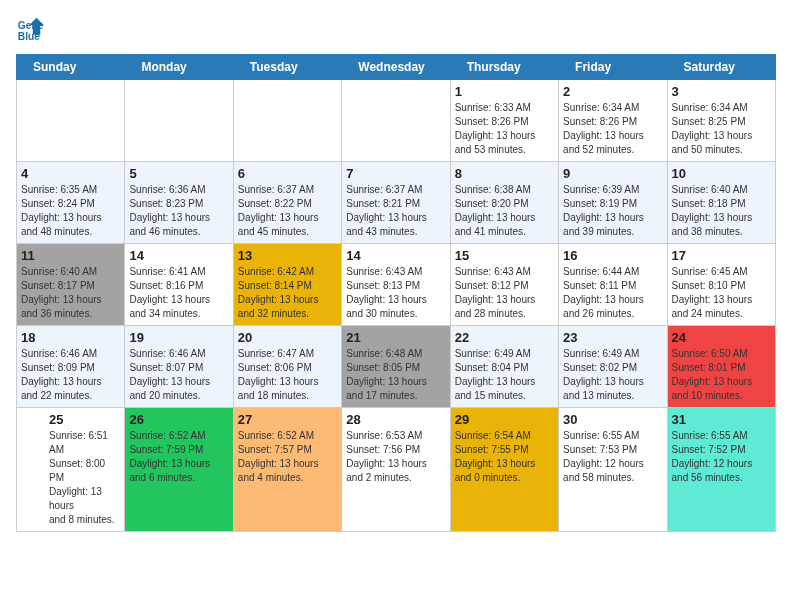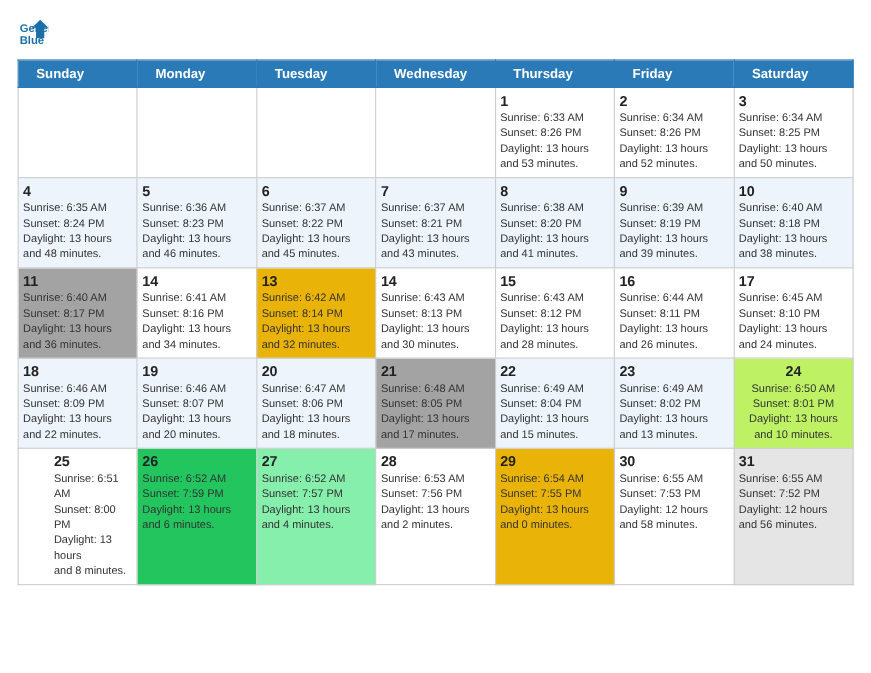--- a/index.html
+++ b/index.html
@@ -280,21 +280,21 @@
 Daylight: 13 hours
 and 15 minutes.</div>
         </td>
         <td style="background-color: rgb(238, 244, 251);">
           <span class="day-number">23</span>
           <div class="day-info" style="white-space: pre-line;">Sunrise: 6:49 AM
 Sunset: 8:02 PM
 Daylight: 13 hours
 and 13 minutes.</div>
         </td>
-        <td style="background-color: #bef264; text-align: center;">
+        <td style="background-color: #ef4444;">
           <span class="day-number">24</span>
           <div class="day-info" style="white-space: pre-line;">Sunrise: 6:50 AM
 Sunset: 8:01 PM
 Daylight: 13 hours
 and 10 minutes.</div>
         </td>
       </tr>
       <tr>
         <td style="background-color: rgb(255, 255, 255); padding-left: 32px;">
           <span class="day-number">25</span>
@@ -303,21 +303,21 @@
 Daylight: 13 hours
 and 8 minutes.</div>
         </td>
         <td style="background-color: #22c55e;">
           <span class="day-number">26</span>
           <div class="day-info" style="white-space: pre-line;">Sunrise: 6:52 AM
 Sunset: 7:59 PM
 Daylight: 13 hours
 and 6 minutes.</div>
         </td>
-        <td style="background-color: #86efac;">
+        <td style="background-color: #fdba74;">
           <span class="day-number">27</span>
           <div class="day-info" style="white-space: pre-line;">Sunrise: 6:52 AM
 Sunset: 7:57 PM
 Daylight: 13 hours
 and 4 minutes.</div>
         </td>
         <td style="background-color: rgb(255, 255, 255);">
           <span class="day-number">28</span>
           <div class="day-info" style="white-space: pre-line;">Sunrise: 6:53 AM
 Sunset: 7:56 PM
@@ -331,21 +331,21 @@
 Daylight: 13 hours
 and 0 minutes.</div>
         </td>
         <td style="background-color: rgb(255, 255, 255);">
           <span class="day-number">30</span>
           <div class="day-info" style="white-space: pre-line;">Sunrise: 6:55 AM
 Sunset: 7:53 PM
 Daylight: 12 hours
 and 58 minutes.</div>
         </td>
-        <td style="background-color: #e5e5e5;">
+        <td style="background-color: #5eead4;">
           <span class="day-number">31</span>
           <div class="day-info" style="white-space: pre-line;">Sunrise: 6:55 AM
 Sunset: 7:52 PM
 Daylight: 12 hours
 and 56 minutes.</div>
         </td>
       </tr>
     </tbody>
 </table>
 

